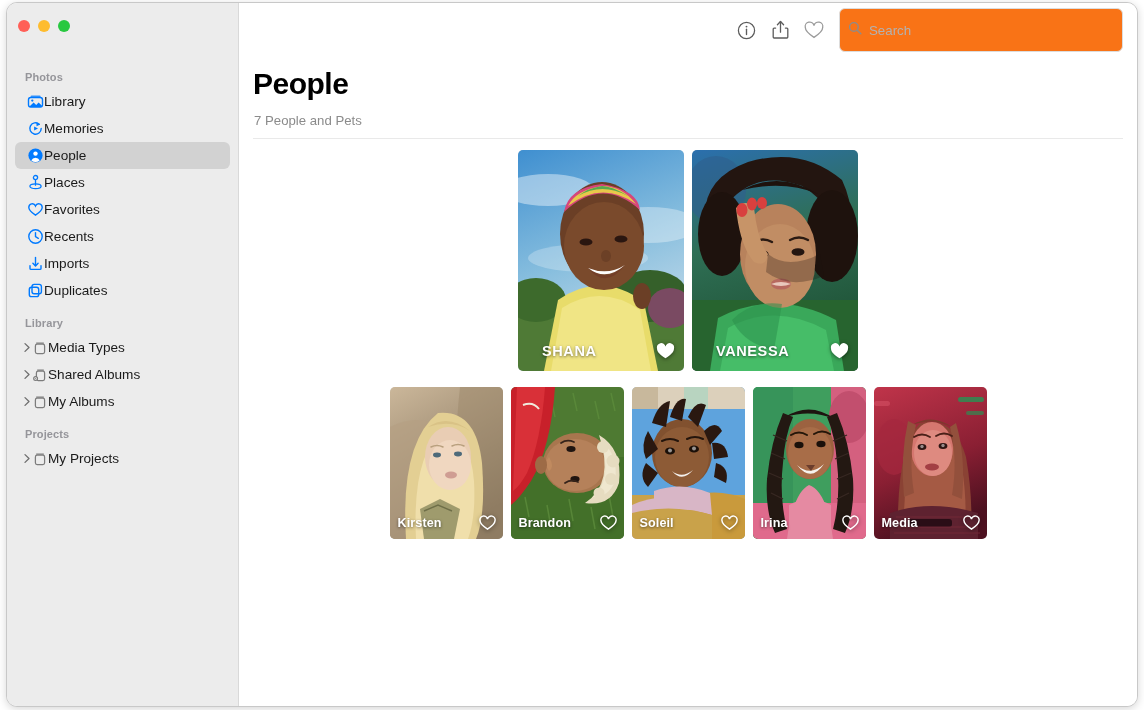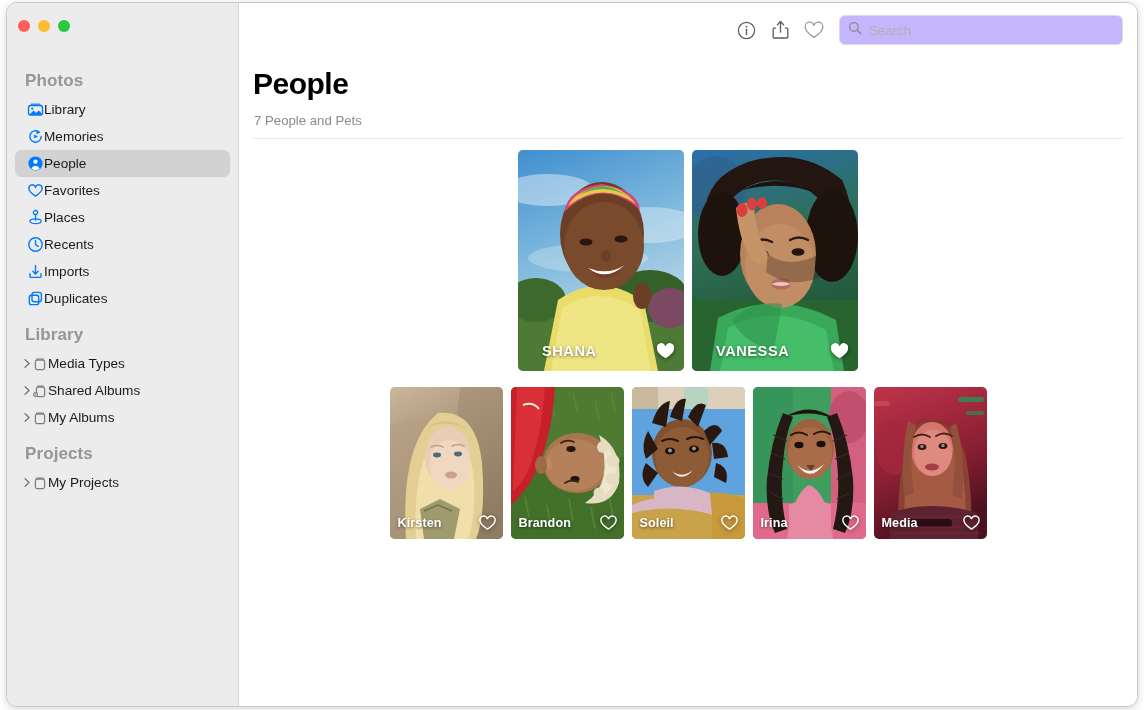--- a/index.html
+++ b/index.html
@@ -37,21 +37,21 @@
     display: flex; gap: 8px;
   }
   .light { width: 12px; height: 12px; border-radius: 50%; }
   .light.red    { background: #ff5f57; }
   .light.yellow { background: #febc2e; }
   .light.green  { background: #28c840; }
 
   .side-scroll { padding-top: 62px; }
 
   .section-head {
-    font-size: 17px;
+    font-size: 11px;
     color: #95959a;
     font-weight: 600;
     padding: 6px 0 5px 18px;
     letter-spacing: 0.1px;
   }
   .side-row {
     height: 27px;
     margin: 0 8px;
     border-radius: 6px;
     display: flex;
@@ -89,24 +89,24 @@
     gap: 0px;
   }
   .tb-btn {
     width: 34px; height: 30px;
     display: flex; align-items: center; justify-content: center;
     cursor: default;
   }
   .tb-btn svg { display: block; }
 
   .search {
-    width: 284px; height: 30px;
+    width: 284px; height: 44px;
     border: 1px solid #dcdcdc;
     border-radius: 6px;
-    background: #c4b5fd;
+    background: #f97316;
     display: flex; align-items: center;
     padding: 0 8px; gap: 7px;
     margin-left: 8px;
   }
   .search input {
     border: 0; outline: 0;
     font-size: 13.3px;
     font-family: "Liberation Sans", sans-serif;
     color: #333;
     background: transparent;
@@ -227,35 +227,35 @@
               <circle cx="8.5" cy="6.6" r="2.2" fill="#fff"></circle>
               <path d="M4.3 13.4a4.6 4.6 0 0 1 8.4 0 7.1 7.1 0 0 1-8.4 0Z" fill="#fff"></path>
             </svg>
         </span>
         <span class="side-label">People</span>
       </div>
 
       <div class="side-row">
         <span class="ic">
           <svg viewBox="0 0 17 17">
-              <path d="M8.5 14.1 C4.2 11.2 1.8 9.2 1.8 6.4 A3.5 3.5 0 0 1 8.5 4.9 A3.5 3.5 0 0 1 15.2 6.4 C15.2 9.2 12.8 11.2 8.5 14.1 Z" fill="none" stroke="#007aff" stroke-width="1.4"></path>
-            </svg>
-        </span>
-        <span class="side-label">Favorites</span>
-      </div>
-
-      <div class="side-row">
-        <span class="ic">
-          <svg viewBox="0 0 17 17">
               <circle cx="8.5" cy="3.6" r="2.1" fill="none" stroke="#007aff" stroke-width="1.3"></circle>
               <path d="M8.5 5.7 L8.5 11.2" stroke="#007aff" stroke-width="1.3" stroke-linecap="round"></path>
               <ellipse cx="8.5" cy="12.3" rx="5.6" ry="2.4" fill="none" stroke="#007aff" stroke-width="1.3"></ellipse>
             </svg>
         </span>
         <span class="side-label">Places</span>
+      </div>
+
+      <div class="side-row">
+        <span class="ic">
+          <svg viewBox="0 0 17 17">
+              <path d="M8.5 14.1 C4.2 11.2 1.8 9.2 1.8 6.4 A3.5 3.5 0 0 1 8.5 4.9 A3.5 3.5 0 0 1 15.2 6.4 C15.2 9.2 12.8 11.2 8.5 14.1 Z" fill="none" stroke="#007aff" stroke-width="1.4"></path>
+            </svg>
+        </span>
+        <span class="side-label">Favorites</span>
       </div>
 
       <div class="side-row">
         <span class="ic">
           <svg viewBox="0 0 17 17">
               <circle cx="8.5" cy="8.5" r="6.7" fill="none" stroke="#007aff" stroke-width="1.4"></circle>
               <path d="M8.5 4.6 L8.5 8.7 L11.3 10.3" fill="none" stroke="#007aff" stroke-width="1.4" stroke-linecap="round" stroke-linejoin="round"></path>
             </svg>
         </span>
         <span class="side-label">Recents</span>

